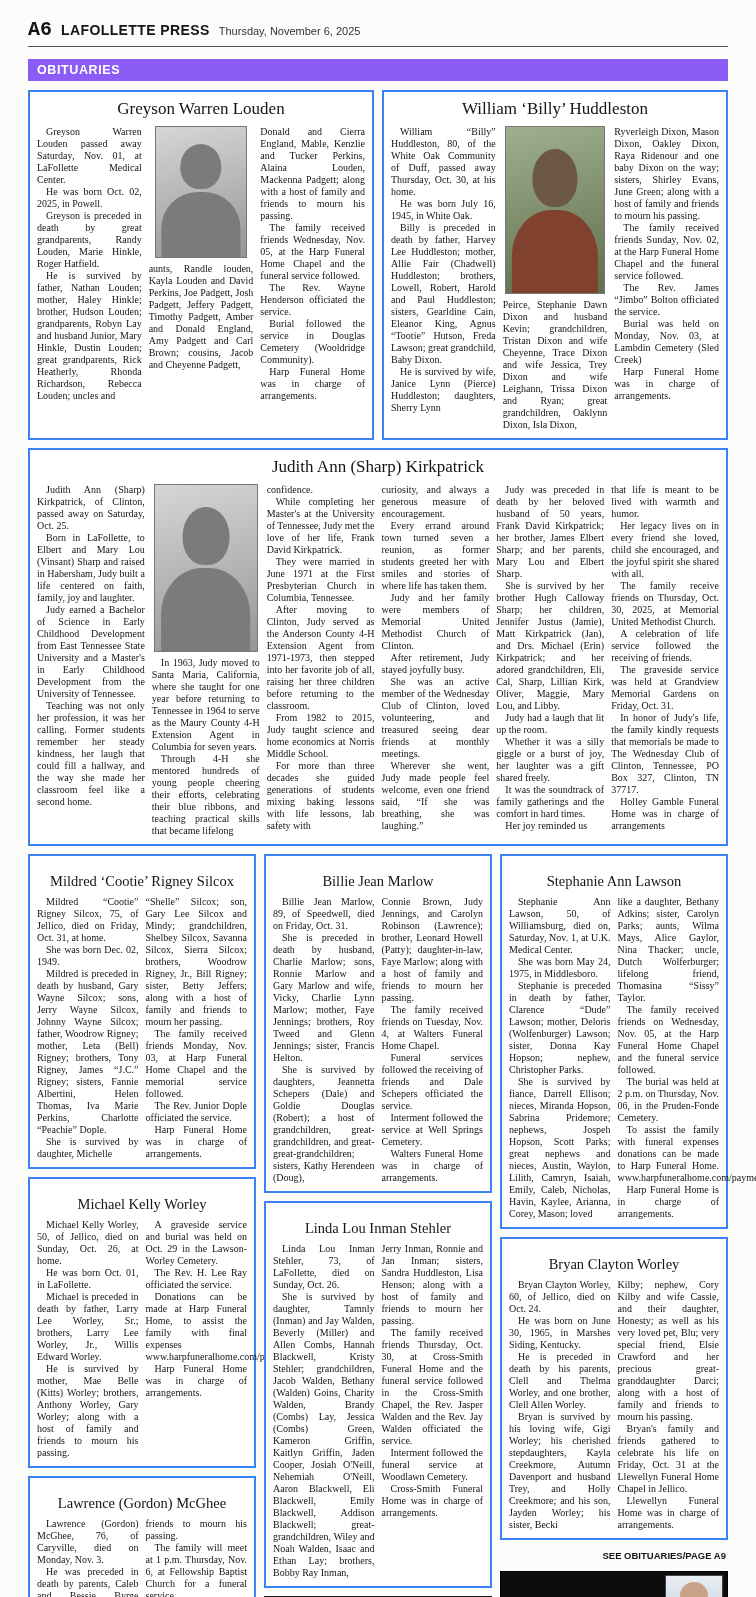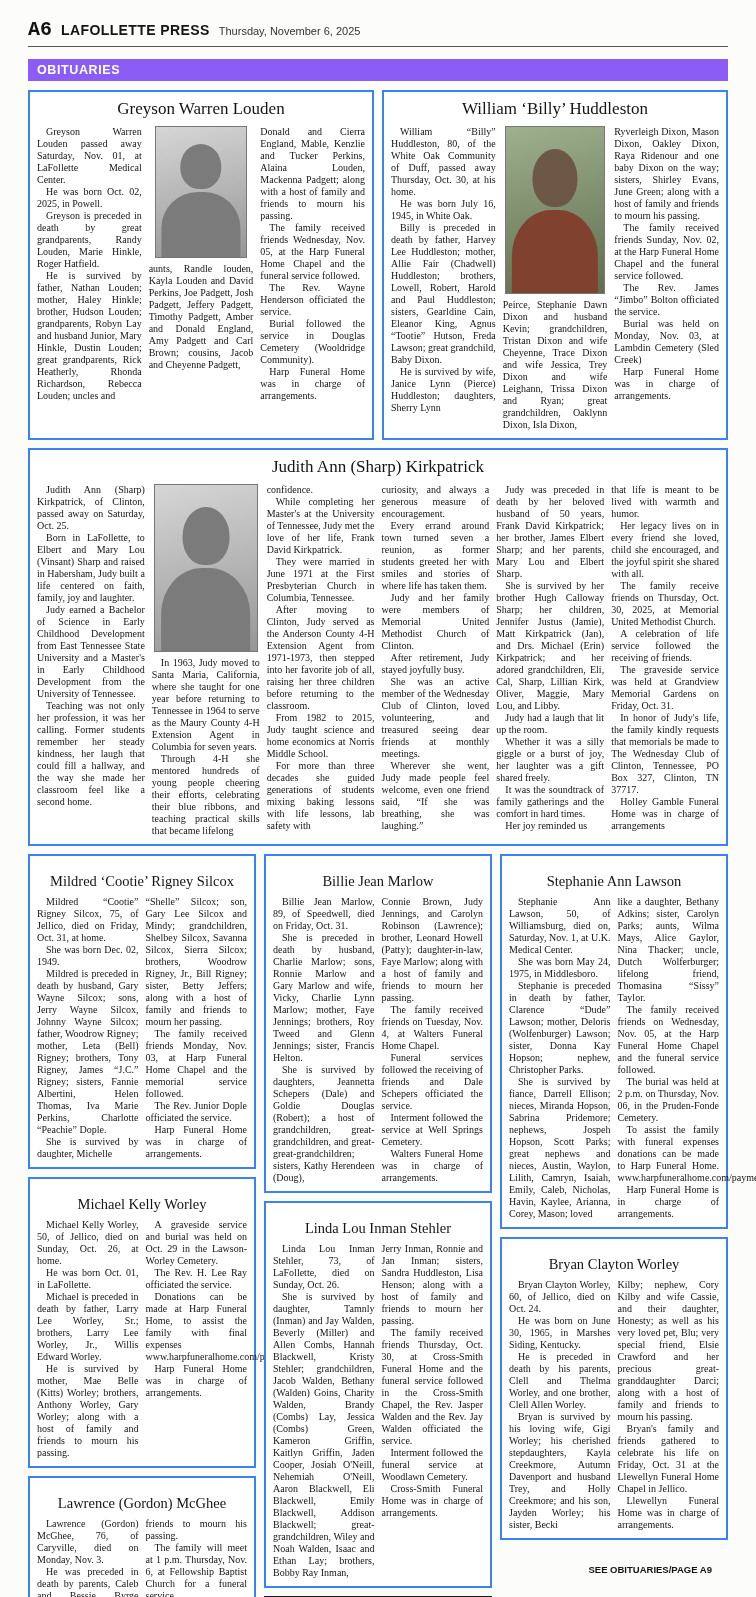--- a/index.html
+++ b/index.html
@@ -47,21 +47,21 @@
   .ph-huddleston { width:100px; height:168px; }
   .ph-kirkpatrick { width:104px; height:168px; }
 
   
   .subscribe { border:2px solid #1a1a1a; text-align:center; padding:16px 8px 18px; background:#fff; }
   .sub-line1 { font-family:"Liberation Sans", sans-serif; font-size:15px; }
   .sub-strong { color:#222; font-weight:bold; }
   .sub-light { color:#8a8a8a; }
 
   
-  .see-more { text-align:right; font-family:"Liberation Sans", sans-serif; font-weight:bold; font-size:9.5px; margin:16px; }
+  .see-more { text-align:right; font-family:"Liberation Sans", sans-serif; font-weight:bold; font-size:9.5px; margin:2px; }
 
   
   .sunny { border:1px solid #000; background:#fff; }
   .sunny-top { background:#0d0d0d; color:#fff; display:flex; align-items:stretch; }
   .sunny-left { flex:1 1 0; min-width:0; padding:4px 7px 5px; }
   .sunny-title { font-style:italic; font-weight:bold; font-size:20px; color:#f0abfc;margin-top:19px; }
   .sunny-by { font-style:italic; font-size:8px; color:#f2f2f2; margin:11px 0 4px; }
   .sunny-line { font-family:"Liberation Sans", sans-serif; font-weight:bold; font-size:8px; line-height:1.3; }
   .sunny-photo { width:58px; height:66px; margin:3px 4px 3px 0; border:1px solid #444;
                  background:linear-gradient(#e9eef3,#b6c4d1); position:relative; overflow:hidden; flex:0 0 auto; }

